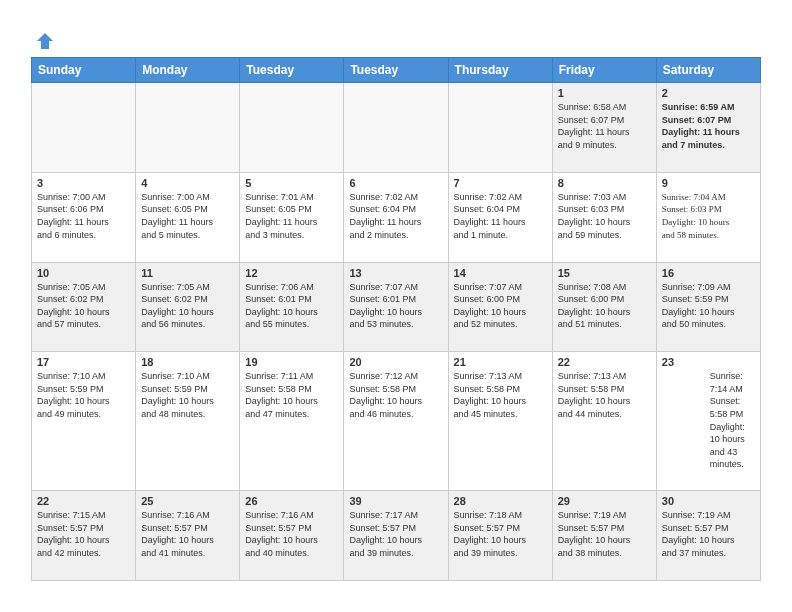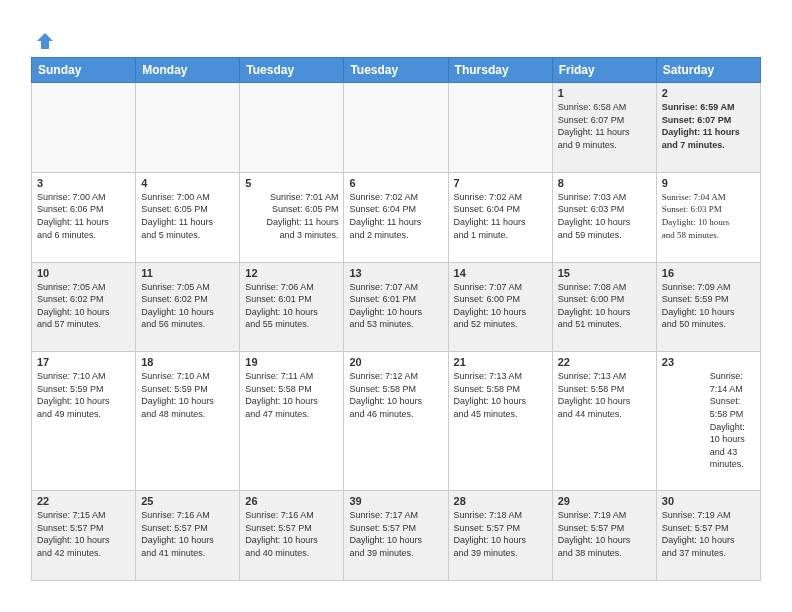--- a/index.html
+++ b/index.html
@@ -165,21 +165,21 @@
           </td>
           <td>
             <span class="day-number">4</span>
             <div class="day-info" style="white-space: pre-line;">Sunrise: 7:00 AM
 Sunset: 6:05 PM
 Daylight: 11 hours
 and 5 minutes.</div>
           </td>
           <td>
             <span class="day-number">5</span>
-            <div class="day-info" style="white-space: pre-line; text-align: right;">Sunrise: 7:01 AM
+            <div class="day-info" style="white-space: pre-line;">Sunrise: 7:01 AM
 Sunset: 6:05 PM
 Daylight: 11 hours
 and 3 minutes.</div>
           </td>
           <td>
             <span class="day-number">6</span>
             <div class="day-info" style="white-space: pre-line;">Sunrise: 7:02 AM
 Sunset: 6:04 PM
 Daylight: 11 hours
 and 2 minutes.</div>

